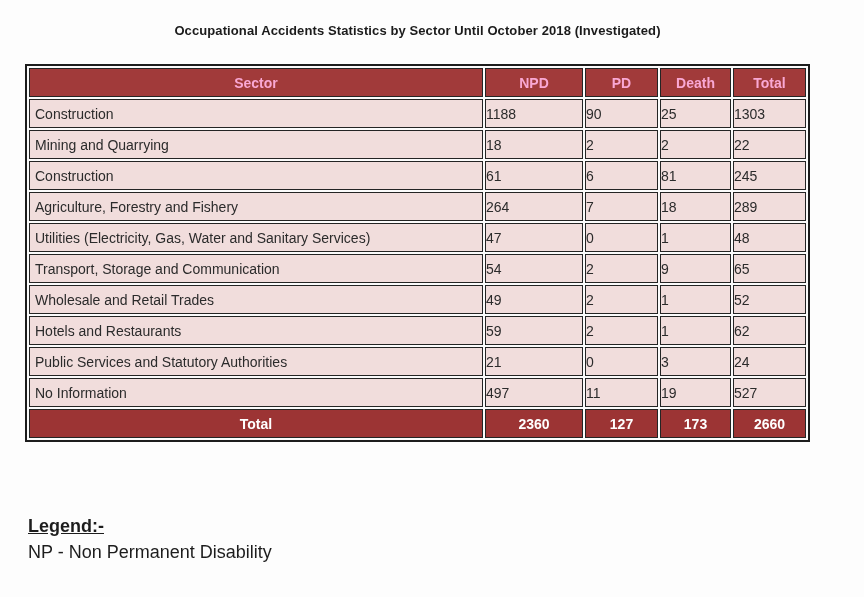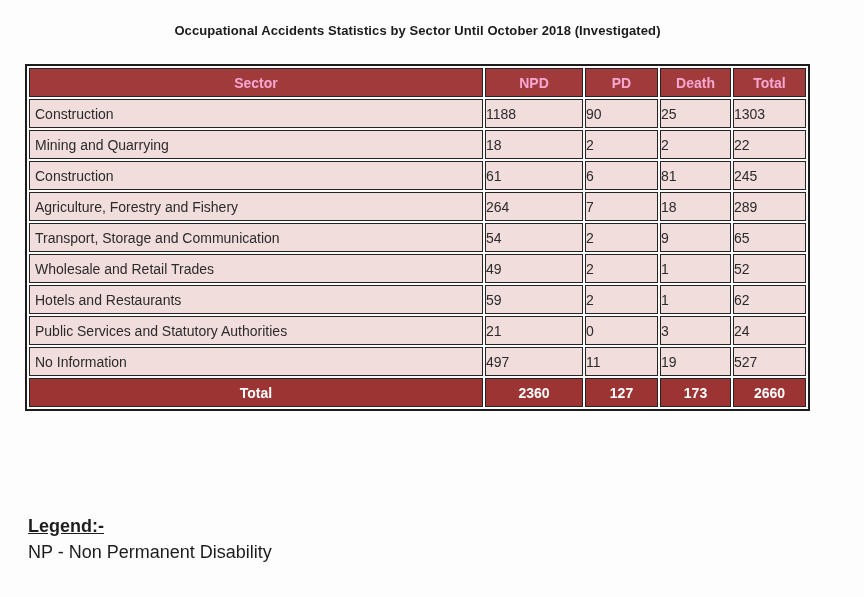--- a/index.html
+++ b/index.html
@@ -125,20 +125,27 @@
         <td class="num">245</td>
       </tr>
       <tr>
         <td class="sector">Agriculture, Forestry and Fishery</td>
         <td class="num">264</td>
         <td class="num">7</td>
         <td class="num">18</td>
         <td class="num">289</td>
       </tr>
       <tr>
+        <td class="sector">Utilities (Electricity, Gas, Water and Sanitary Services)</td>
+        <td class="num">47</td>
+        <td class="num">0</td>
+        <td class="num">1</td>
+        <td class="num">48</td>
+      </tr>
+      <tr>
         <td class="sector">Transport, Storage and Communication</td>
         <td class="num">54</td>
         <td class="num">2</td>
         <td class="num">9</td>
         <td class="num">65</td>
       </tr>
       <tr>
         <td class="sector">Wholesale and Retail Trades</td>
         <td class="num">49</td>
         <td class="num">2</td>

